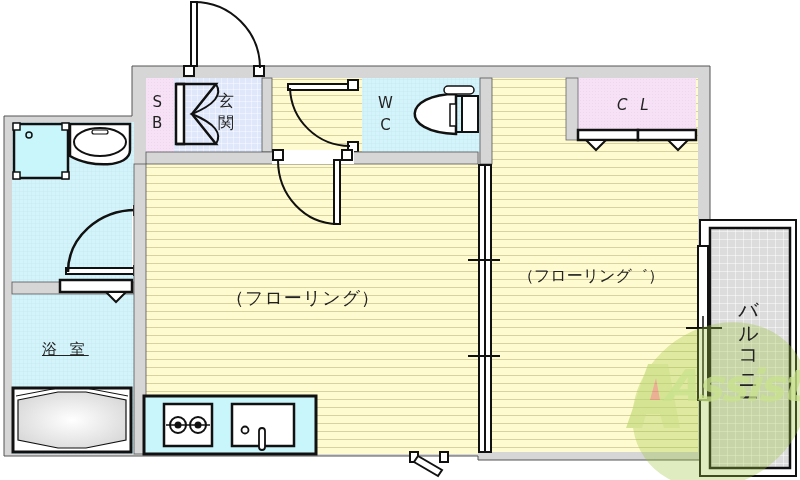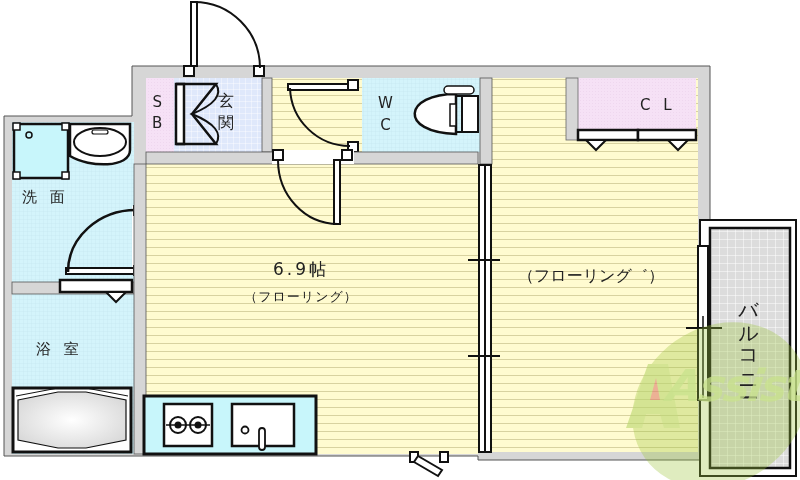--- a/index.html
+++ b/index.html
@@ -199,28 +199,26 @@
   <div>B</div>
 </div>
 <div class="lbl" style="left:218px; top:90px; font-size:16px; letter-spacing:0; line-height:22px;">
   <div>玄</div>
   <div>関</div>
 </div>
 <div class="lbl" style="left:378px; top:92px; font-size:15px; letter-spacing:0; line-height:22px;">
   <div>W</div>
   <div>C</div>
 </div>
-<div class="lbl" style="left:640px; top:96px; font-size:15px;">C L</div>
+<div class="lbl" style="left:617px; top:96px; font-size:15px;font-style:italic;">C L</div>
 <div class="lbl" style="left:22px; top:186px; font-size:15px; line-height:22px;">
-  <div>洗 面</div>
-</div>
-<div class="lbl" style="left:36px; top:340px; font-size:15px;">浴 室</div>
+</div>
+<div class="lbl" style="left:42px; top:340px; font-size:15px;text-decoration:underline;">浴 室</div>
 
 <div class="lbl" style="left:226px; top:256px; width:150px; font-size:17px; line-height:27px; letter-spacing:3px;">
-  <div>6.9帖</div>
-  <div style="font-size:13px; letter-spacing:1px;">（フローリング）</div>
+  <div style="font-size:18px; letter-spacing:1px;margin-top:28px;">（フローリング）</div>
 </div>
 <div class="lbl" style="left:516px; top:262px; width:150px; font-size:17px; line-height:27px; letter-spacing:3px;">
   <div style="font-size:16px; letter-spacing:0;">（フローリング゛）</div>
 </div>
 <div class="lbl-v" style="left:736px; top:288px; font-size:20px; letter-spacing:2px;">バルコニー</div>
 
 <div style="position:absolute; left:668px; top:360px; font-family:'DejaVu Sans', sans-serif; font-weight:bold; font-style:italic; font-size:44px; color:rgba(200,226,140,0.75); letter-spacing:-2px; transform:skewX(-8deg);">Assist</div>
 
 </body></html>

